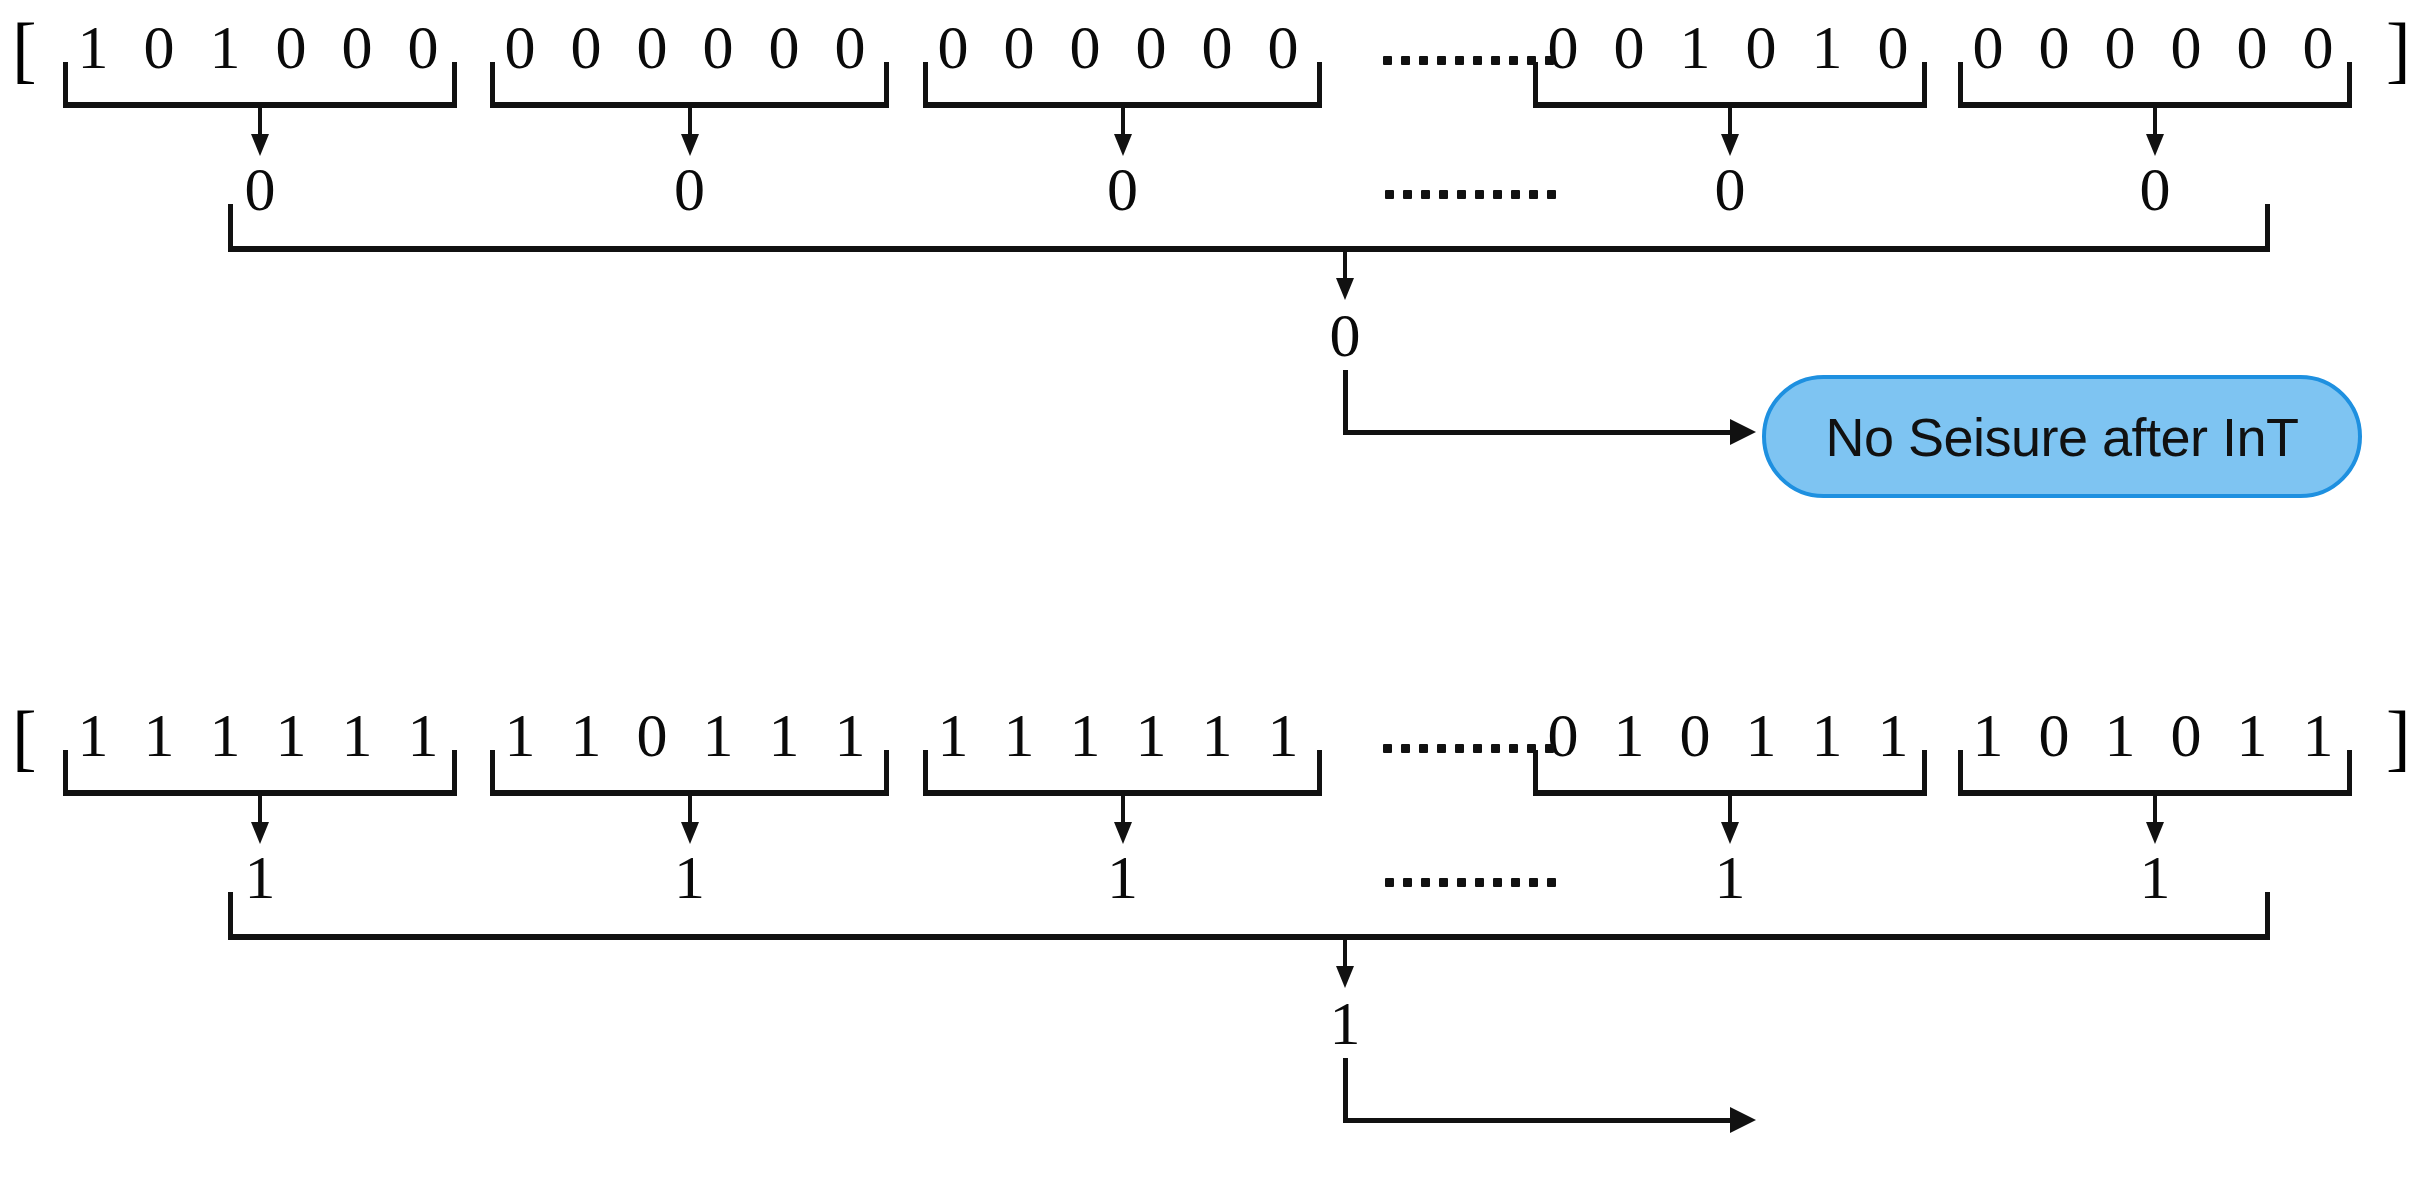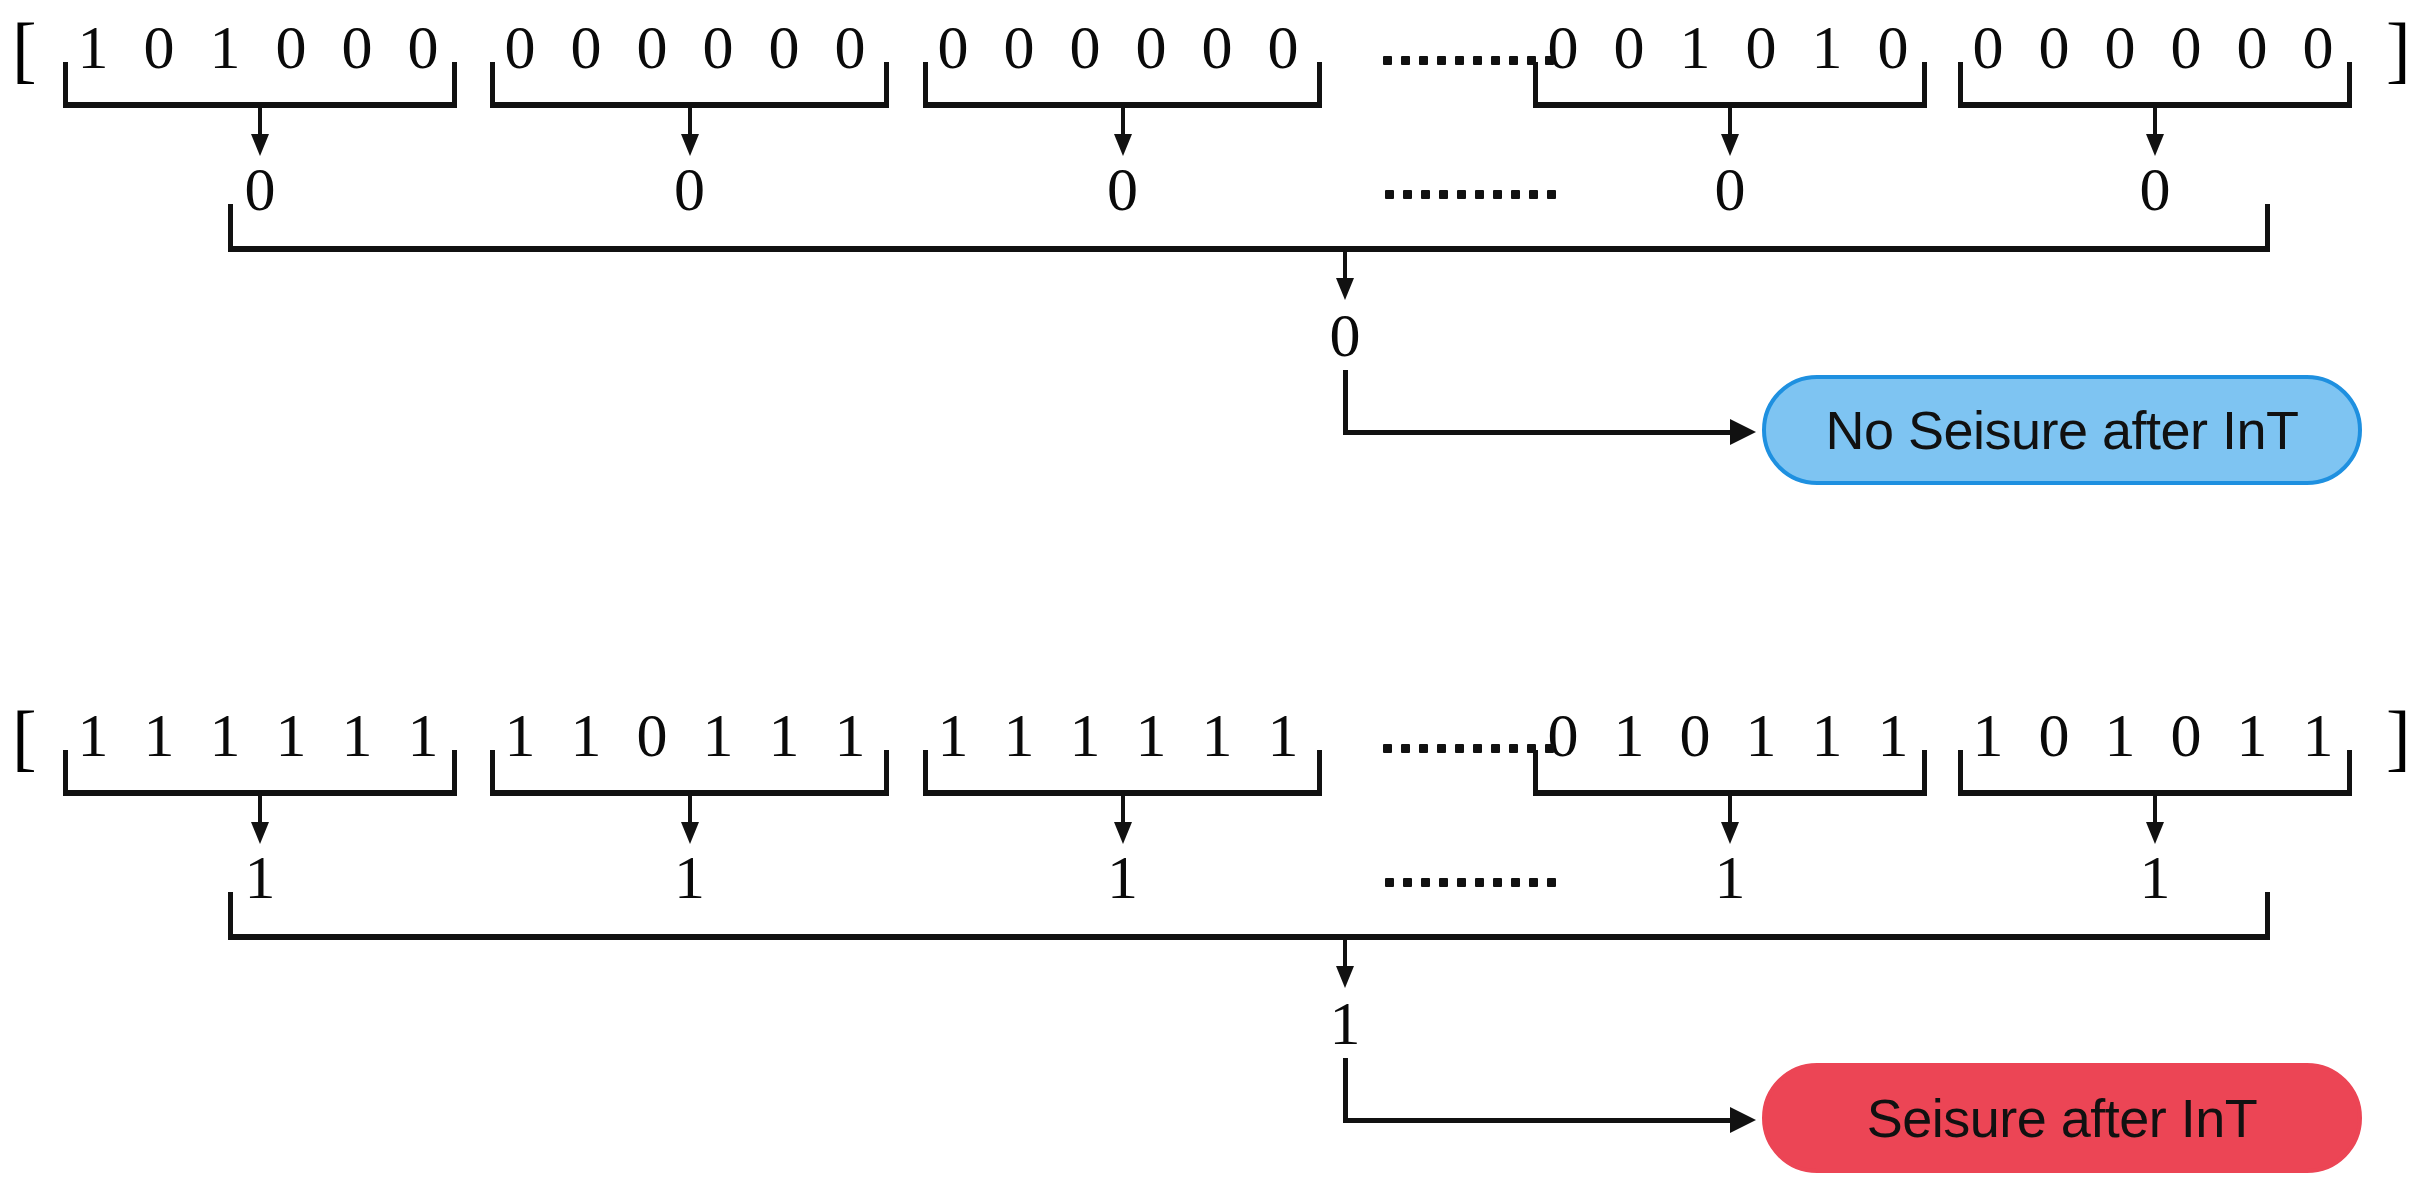--- a/index.html
+++ b/index.html
@@ -202,21 +202,21 @@
       <div class="varr" style="left: 1336px; top: 252px; height: 50px;">
         <div class="stem" style="height: 32px;"></div>
         <div class="head" style="top: 26px;"></div>
       </div>
       <div class="agg" style="left: 1315px; top: 304px;">0</div>
       <div class="elbow" style="left: 1343px; top: 370px; width: 419px; height: 66px;">
         <div class="vert" style="height: 60px;"></div>
         <div class="horiz" style="top: 60px; width: 389px;"></div>
         <div class="ahead" style="left: 387px; top: 49px;"></div>
       </div>
-      <div class="pill" style="left: 1762px; top: 375px; width: 600px; height: 110px; background: rgb(126, 196, 242); border: 4px solid rgb(30, 144, 224);">
+      <div class="pill" style="left: 1762px; top: 375px; width: 600px; height: 123px; background: rgb(126, 196, 242); border: 4px solid rgb(30, 144, 224);">
         <span>No Seisure after InT</span>
       </div>
     </div>
     <div style="position: absolute; left: 0px; top: 0px; width: 2419px; height: 470px;">
       <div class="sqbr" style="left: 12px; top: 702px;">[</div>
       <div class="sqbr" style="left: 2386px; top: 702px;">]</div>
       <div class="grp" style="left: 60px; top: 700px; width: 400px;">
         <span class="bit" style="width: 66px;">1</span>
         <span class="bit" style="width: 66px;">1</span>
         <span class="bit" style="width: 66px;">1</span>
@@ -314,17 +314,14 @@
       <div class="varr" style="left: 1336px; top: 940px; height: 50px;">
         <div class="stem" style="height: 32px;"></div>
         <div class="head" style="top: 26px;"></div>
       </div>
       <div class="agg" style="left: 1315px; top: 992px;">1</div>
       <div class="elbow" style="left: 1343px; top: 1058px; width: 419px; height: 66px;">
         <div class="vert" style="height: 60px;"></div>
         <div class="horiz" style="top: 60px; width: 389px;"></div>
         <div class="ahead" style="left: 387px; top: 49px;"></div>
       </div>
-      <div class="pill" style="left: 1762px; top: 1063px; width: 600px; height: 110px; background: rgb(236, 69, 85); border: 4px solid rgb(236, 69, 85);">
-        <span>Seisure after InT</span>
-      </div>
     </div>
   </div>
 
 </body></html>

